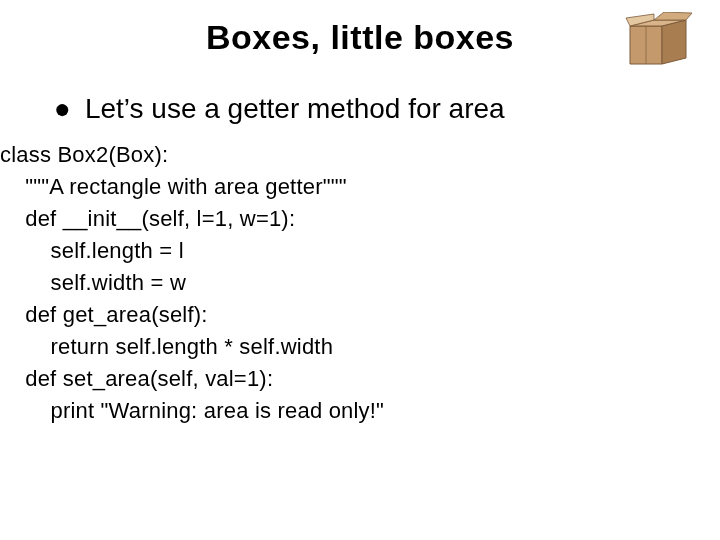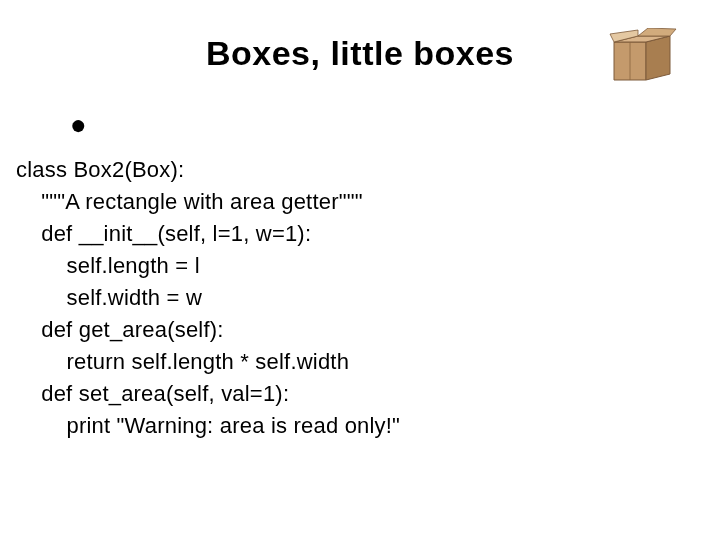--- a/index.html
+++ b/index.html
@@ -7,21 +7,21 @@
   body {
     background: #ffffff;
     font-family: Arial, Helvetica, sans-serif;
     color: #000;
     position: relative;
     overflow: hidden;
   }
   .slide {
     width: 720px;
     height: 540px;
-    padding: 16px;
+    padding: 0;
     position: relative;
   }
   .title-wrap {
     position: relative;
     width: 100%;
     padding-top: 18px;
   }
   .title {
     font-size: 34px;
     font-weight: bold;
@@ -85,20 +85,21 @@
         <polygon points="6,14 2,6 30,2 30,8" fill="#e4c8a2" stroke="#7d5a3a" stroke-width="0.8"></polygon>
         <polygon points="62,8 68,1 40,0 30,8" fill="#d1ab7d" stroke="#7d5a3a" stroke-width="0.8"></polygon>
 
         <line x1="22" y1="14" x2="22" y2="52" stroke="#8a6640" stroke-width="0.8"></line>
       </svg>
     </span>
   </div>
 
   <div class="bullet-row">
     <span class="bullet-dot">●</span>
+    <span class="bullet-text">Let’s use a getter method for area</span>
   </div>
 
   <div class="code">class Box2(Box):
     """A rectangle with area getter"""
     def __init__(self, l=1, w=1):
         self.length = l
         self.width = w
     def get_area(self):
         return self.length * self.width
     def set_area(self, val=1):

